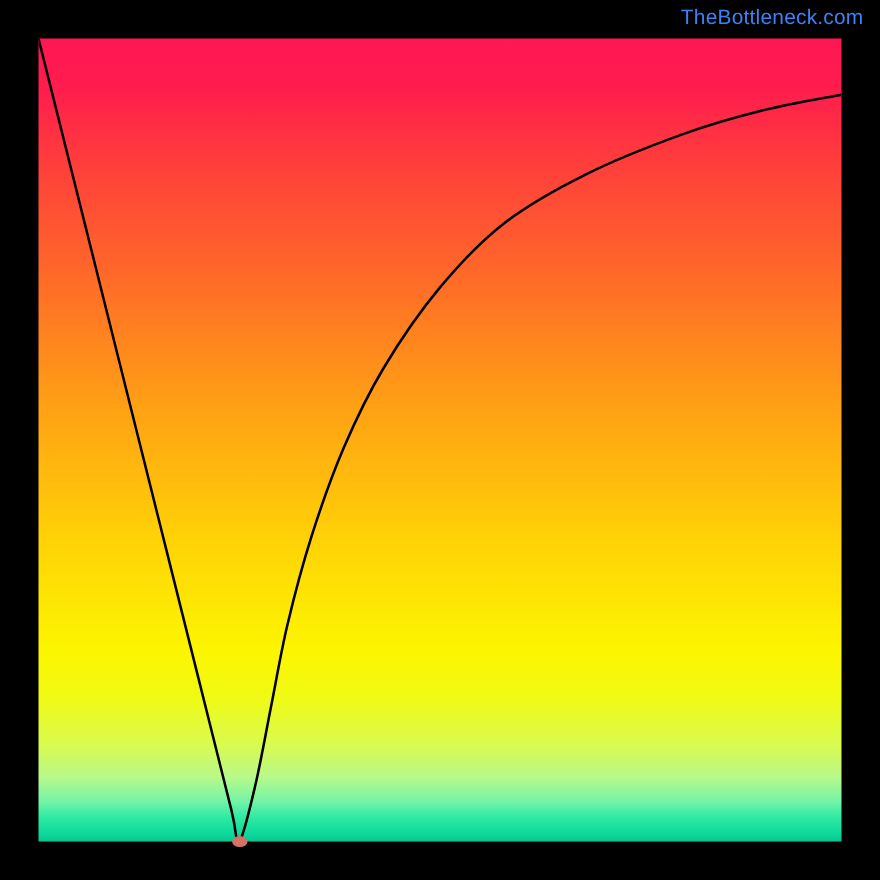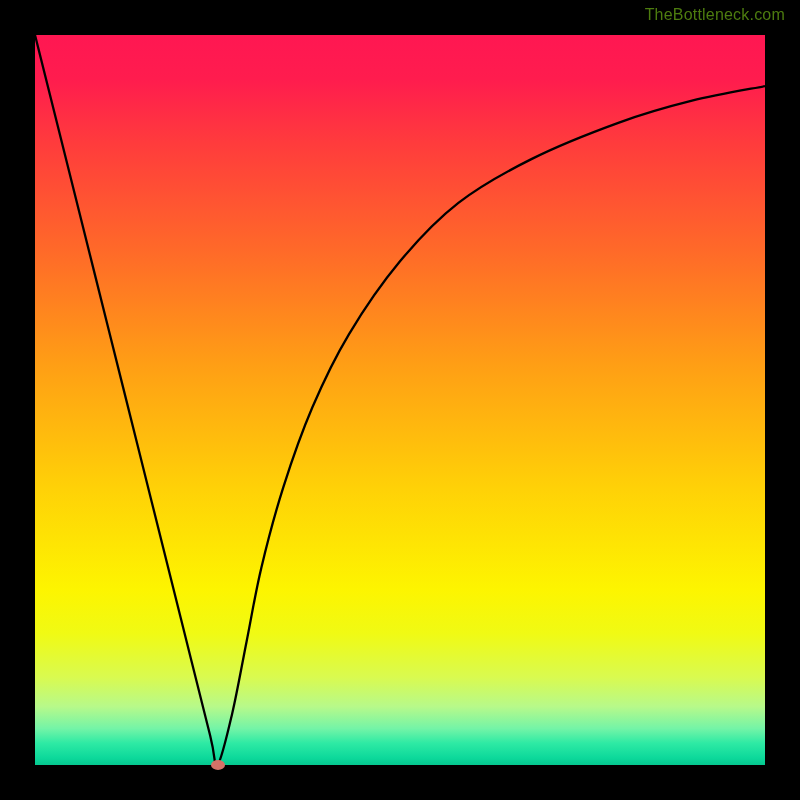--- a/index.html
+++ b/index.html
@@ -50,22 +50,22 @@
   width: 14px;
   height: 10px;
   border-radius: 50%;
   background: #d47268;
   transform: translate(-50%, -50%);
 }
 #attribution {
   position: absolute;
   top: 6px;
   right: 15px;
-  color: #4d7c0f;
-  font-size: 16px;
+  color: #3b82f6;
+  font-size: 19px;
   letter-spacing: 0.2px;
 }
 </style>
 </head>
 <body>
 
 <div id="frame">
   <div id="attribution">TheBottleneck.com</div>
 
   <div id="plot-area">

